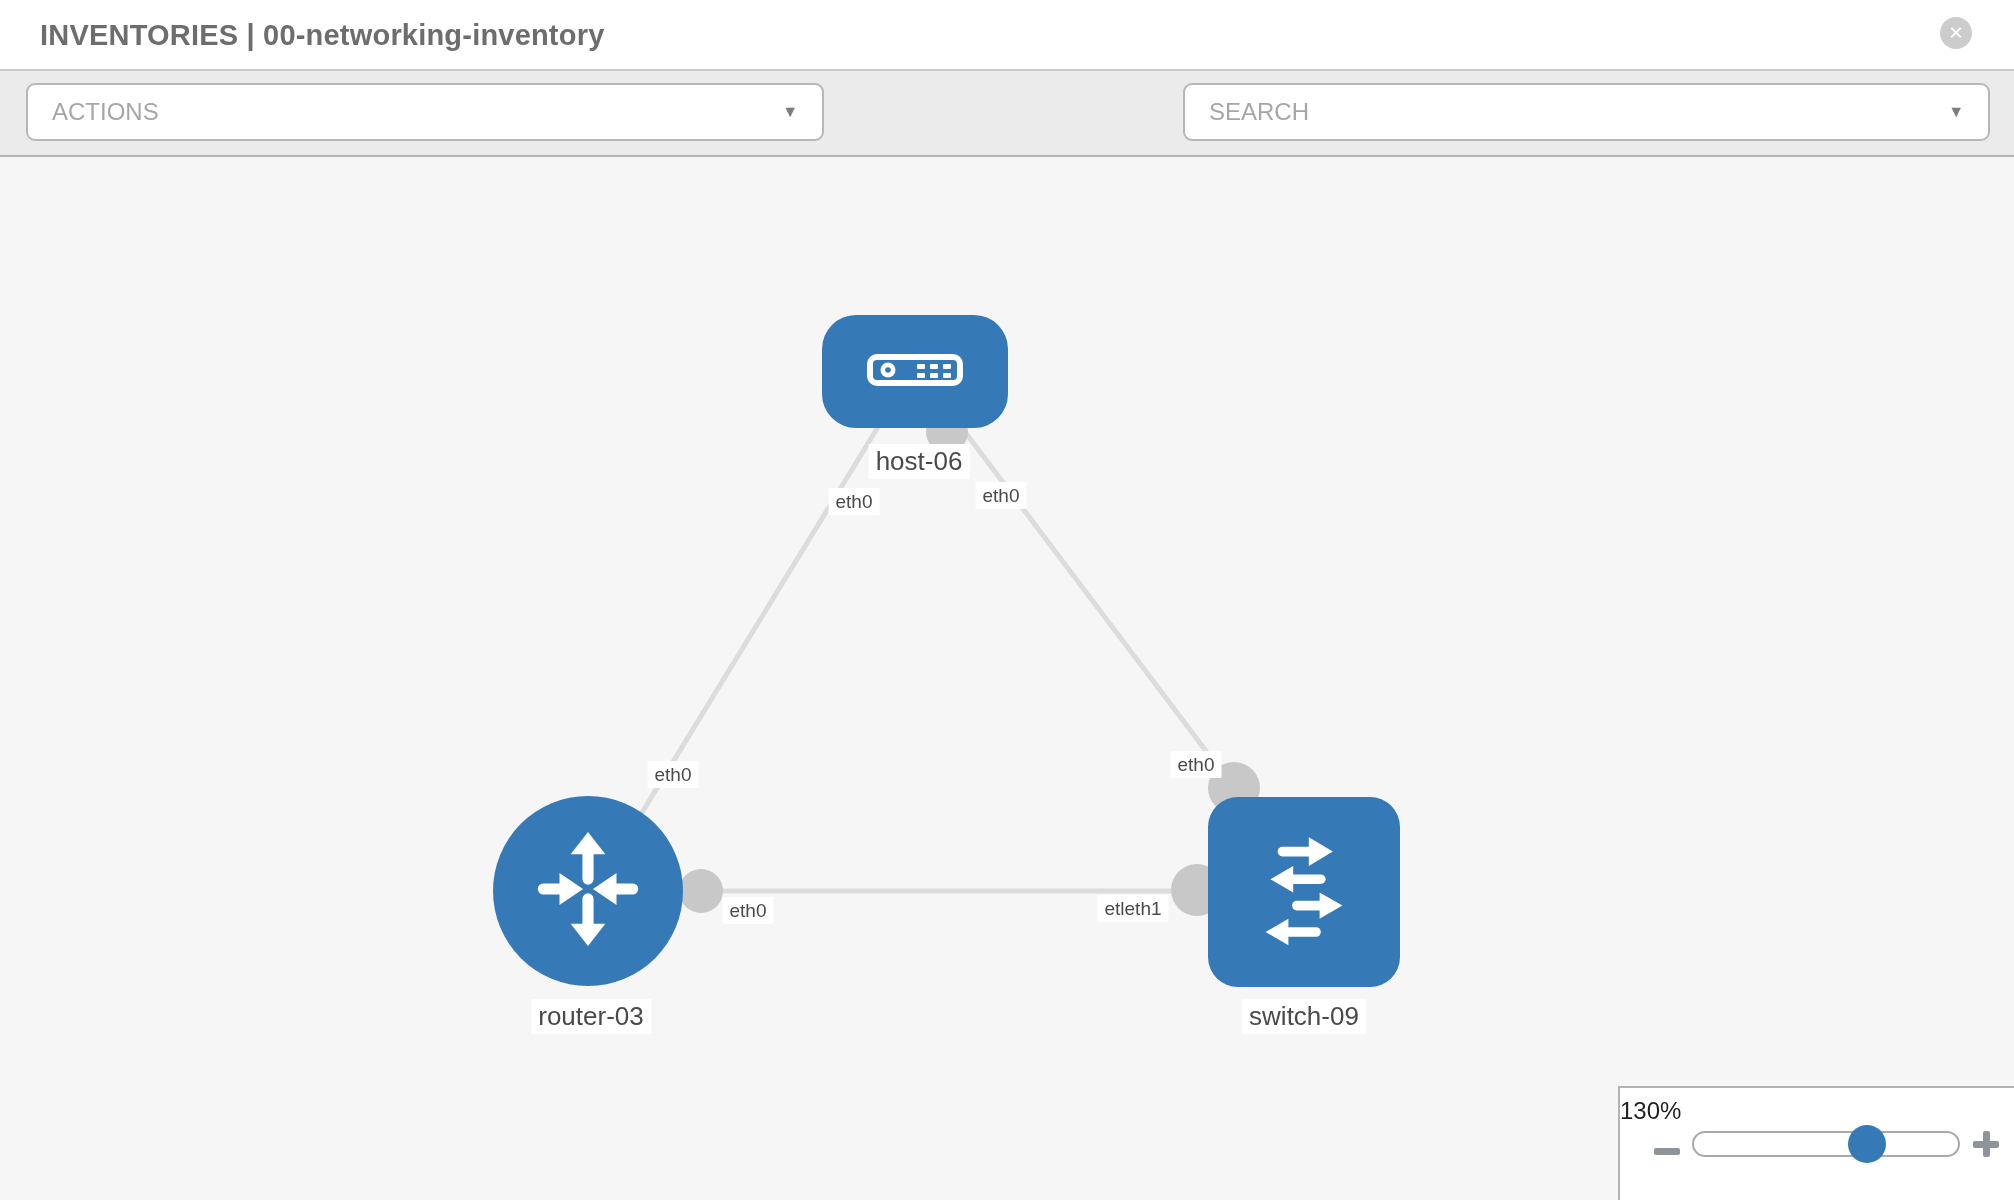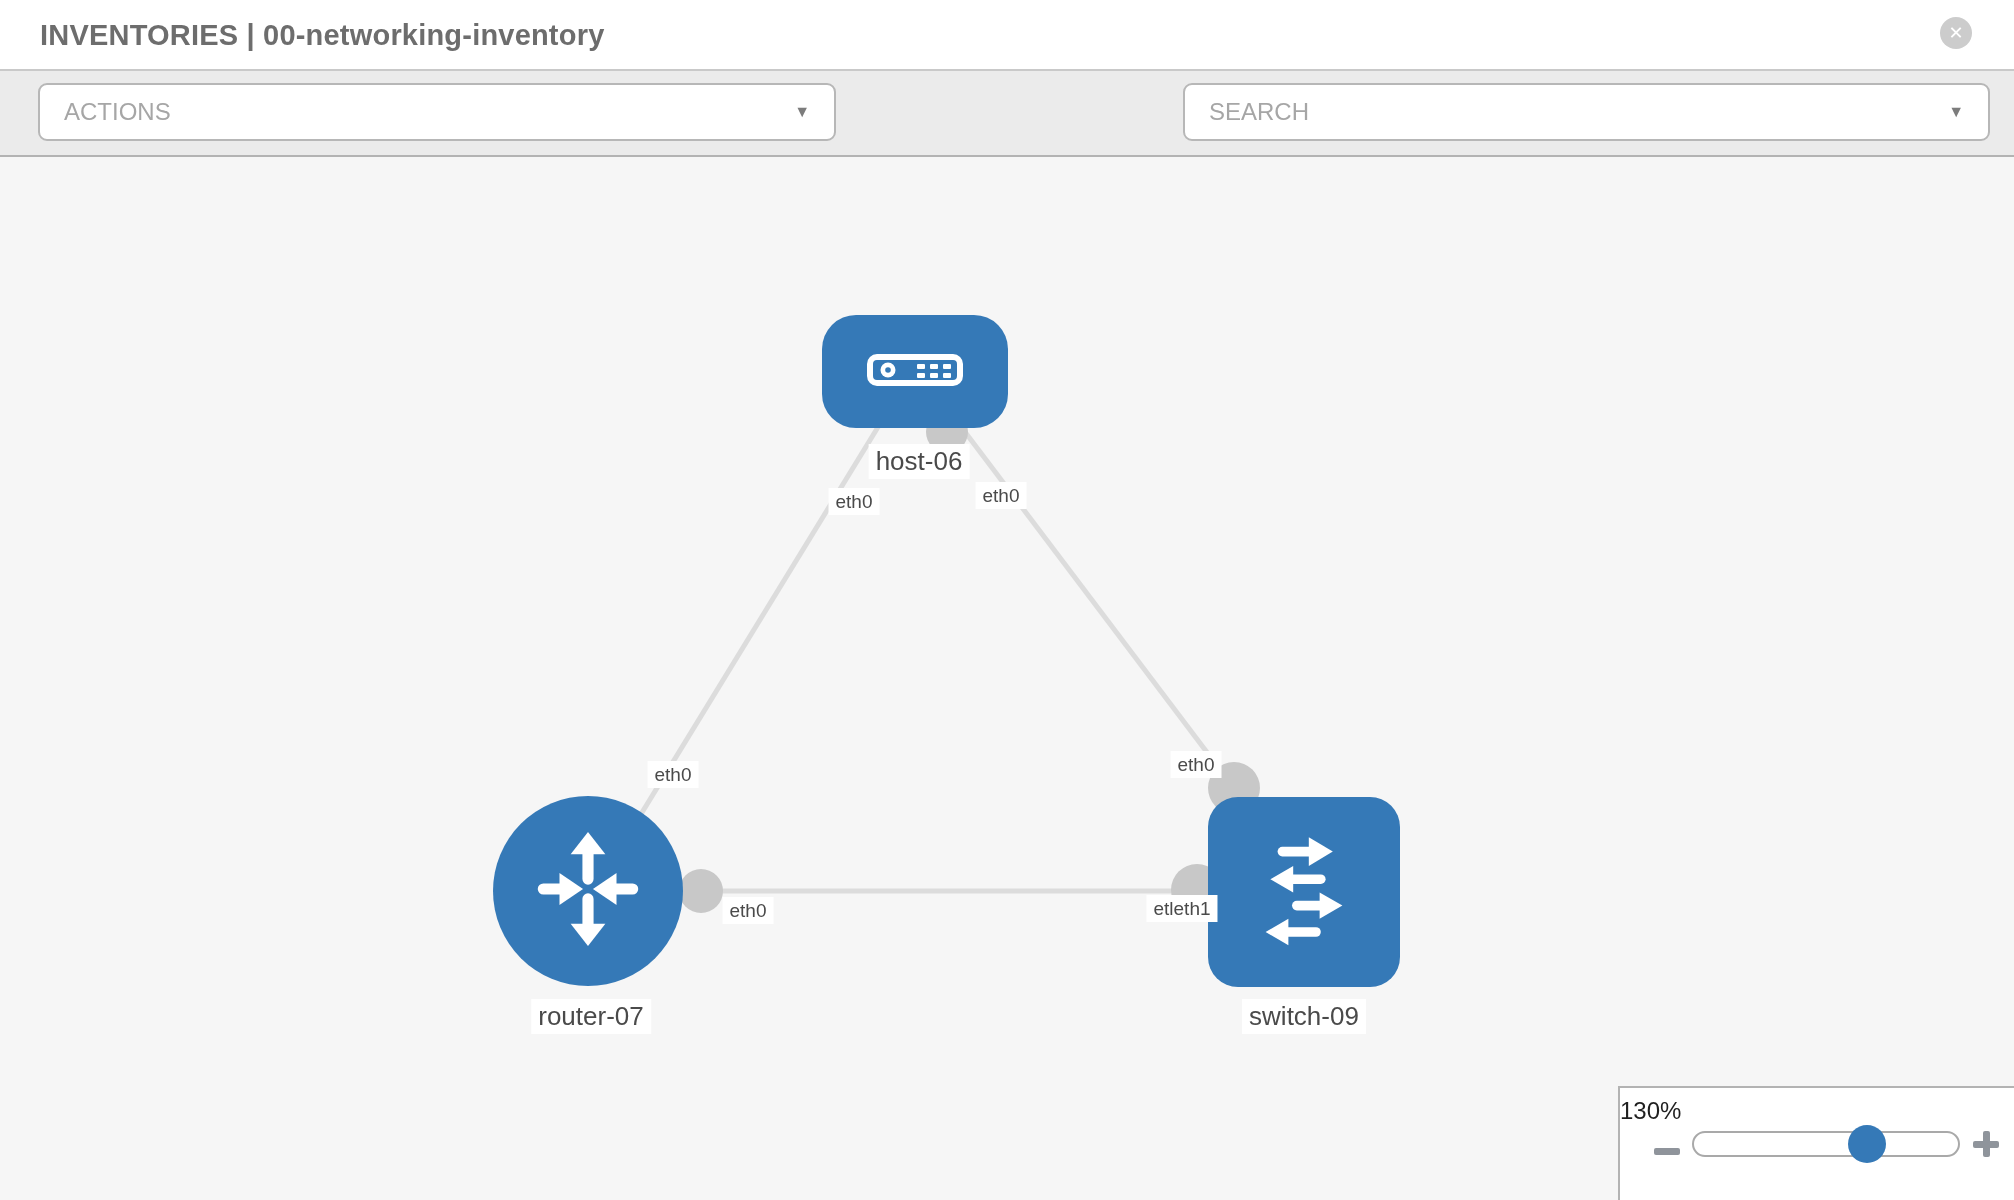--- a/index.html
+++ b/index.html
@@ -34,21 +34,21 @@
     position: absolute; top: 71px; left: 0; right: 0; height: 86px;
     background: #ebebeb; border-bottom: 2px solid #b3b3b3;
   }
   .select-box {
     position: absolute; top: 12px; height: 58px;
     background: #ffffff; border: 2px solid #b7b7b7; border-radius: 9px;
     display: flex; align-items: center; padding: 0 24px;
     font-size: 24px; color: #a6a6a6; cursor: pointer;
   }
   .select-box .caret { margin-left: auto; color: #7c7c7c; font-size: 16px; }
-  .actions-select { left: 38px;  width: 798px; }
+  .actions-select { left: 26px;  width: 798px; }
   .search-select  { left: 1183px; width: 807px; align-items: center; }
   .tool-icon-btn { position: absolute; top: 94px; cursor: pointer; }
   .tool-icon-btn svg { display: block; }
   .wrench-btn { left: 1052px; }
   .key-btn    { left: 1114px; }
 
   
   .graph-canvas {
     position: absolute; top: 159px; left: 0; right: 0; bottom: 0;
     background: #f6f6f6;
@@ -203,29 +203,29 @@
           <polygon points="74,18 54,6 54,30"></polygon>
           <polygon points="22,41 41,30 41,52"></polygon>
           <polygon points="82,63 63,52 63,74"></polygon>
           <polygon points="18,85 37,74 37,96"></polygon>
         </g>
       </svg>
     </span>
   </div>
 
   <div class="chip chip-node" style="left:919px; top:444px;">host-06</div>
-  <div class="chip chip-node" style="left:591px; top:999px;">router-07</div>
+  <div class="chip chip-node" style="left:591px; top:999px;">router-03</div>
   <div class="chip chip-node" style="left:1304px; top:999px;">switch-09</div>
 
   <div class="chip chip-port" style="left:854px; top:463px;">eth0</div>
   <div class="chip chip-port" style="left:1001px; top:457px;">eth0</div>
   <div class="chip chip-port" style="left:673px; top:736px;">eth0</div>
   <div class="chip chip-port" style="left:1196px; top:726px;">eth0</div>
   <div class="chip chip-port" style="left:748px; top:872px;">eth0</div>
-  <div class="chip chip-port" style="left:1182px; top:870px;">etleth1</div>
+  <div class="chip chip-port" style="left:1133px; top:870px;">etleth1</div>
 
   <div class="zoom-panel">
     <div class="zoom-value">130%</div>
     <div class="zoom-minus">
       <span class="hbar"></span>
     </div>
     <div class="zoom-track">
       <div class="zoom-thumb"></div>
     </div>
     <div class="zoom-plus">

